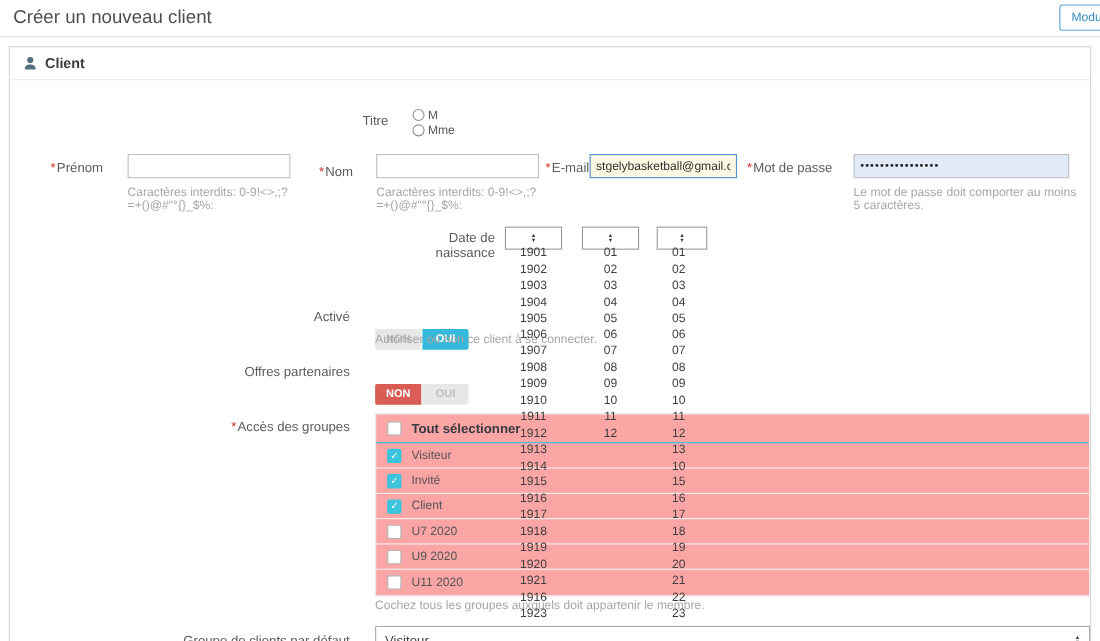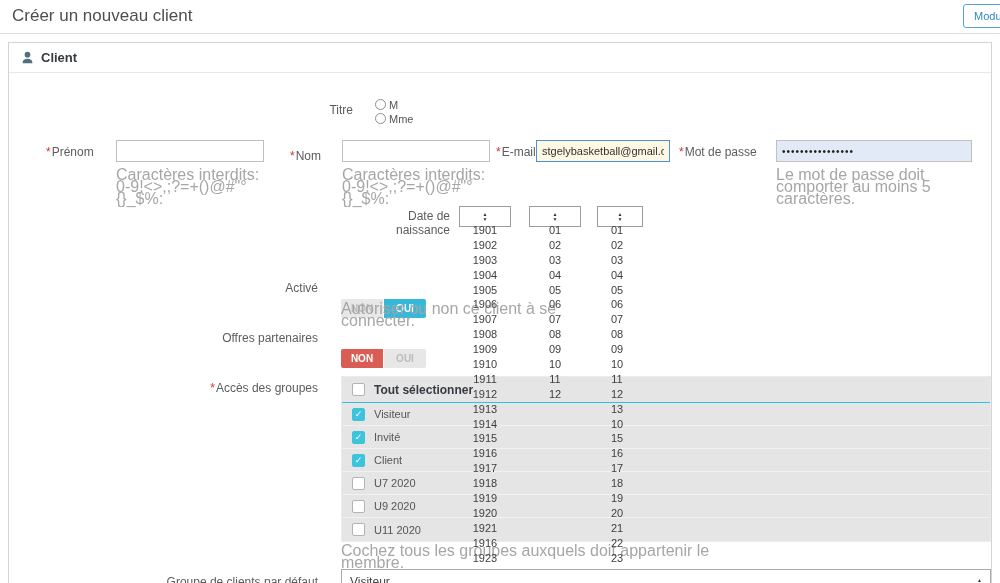--- a/index.html
+++ b/index.html
@@ -20,42 +20,42 @@
 
   .lbl { position:absolute; font-size:12px; color:#5c5c5c; line-height:14px; }
   .lbl.r { text-align:right; }
   .req { color:#d0342c; margin-right:1px; }
 
   .input { position:absolute; height:22px; border:1px solid #c0c0c0; background:#fff; font-size:11px;
            color:#333; padding:0 5px; font-family:inherit; }
   .input.email { background:#fcf8e3; border:1px solid #4f8fd2; }
   .input.pw { background:#e2eaf8; font-size:10px; letter-spacing:1px; color:#222; }
 
-  .hint { position:absolute; font-size:16px; color:#a6a6a6; line-height:12px; }
+  .hint { position:absolute; font-size:11px; color:#a6a6a6; line-height:12px; }
 
   .radio-col { position:absolute; left:366px; top:55px; display:flex; flex-direction:column; gap:1px; font-size:11px; color:#555; }
   .radio { display:flex; align-items:center; gap:3px; height:13px; cursor:pointer; }
   .rb { width:11px; height:11px; border:1px solid #8f8f8f; border-radius:50%; background:#fff; display:inline-block; flex:0 0 11px; }
 
   .mini-select { position:absolute; top:163px; height:21px; border:1px solid #9c9c9c; background:#fff;
                  display:flex; align-items:center; justify-content:center; cursor:pointer; }
   .spin i { display:block; font-style:normal; font-size:5px; line-height:4.5px; color:#333; text-align:center; }
 
   .optlist { position:absolute; top:180px; z-index:5; font-size:11px; color:#3e3e3e; text-align:center; }
   .optlist .opt { height:14.9px; line-height:14.9px; cursor:pointer; }
 
   .toggle { position:absolute; display:flex; gap:1px;margin-top:20px; }
   .tseg { width:42px; height:19px; background:#e7e7e7; color:#bdbdbd; font-size:10px; font-weight:700;
           display:flex; align-items:center; justify-content:center; cursor:pointer; }
   .tseg:first-child { border-radius:2px 0 0 2px; }
   .tseg:last-child { border-radius:0 2px 2px 0; }
   .tseg.sel-blue { background:#35b8d9; color:#fff; }
   .tseg.sel-red  { background:#da5d55; color:#fff; }
 
-  .groups-box { position:absolute; left:332px; top:333px; width:650px; background:#e5e5e5; border:1px solid #ececec; }
+  .groups-box { position:absolute; left:332px; top:333px; width:650px; background:#fca5a5; border:1px solid #ececec; }
   .grow { height:23px; display:flex; align-items:center; padding-left:10px; border-bottom:1px solid #f1f1f1;
           font-size:11px; color:#555; }
   .grow.ghead { height:26px; font-weight:700; font-size:12px; color:#363a41; border-bottom:1px solid #2fc2e0; }
   .grow:last-child { border-bottom:none; }
   .cb { width:13px; height:13px; border:1px solid #b3b3b3; border-radius:2px; background:#fff; margin-right:9px;
         font-size:9px; line-height:11px; text-align:center; color:#fff; flex:0 0 13px; cursor:pointer; }
   .cb.on { background:#3bc4dc; border-color:#3bc4dc; }
 
   .big-select { position:absolute; left:332px; top:526px; width:650px; height:26px; border:1px solid #ababab;
                 background:#fff; display:flex; align-items:center; justify-content:space-between;

